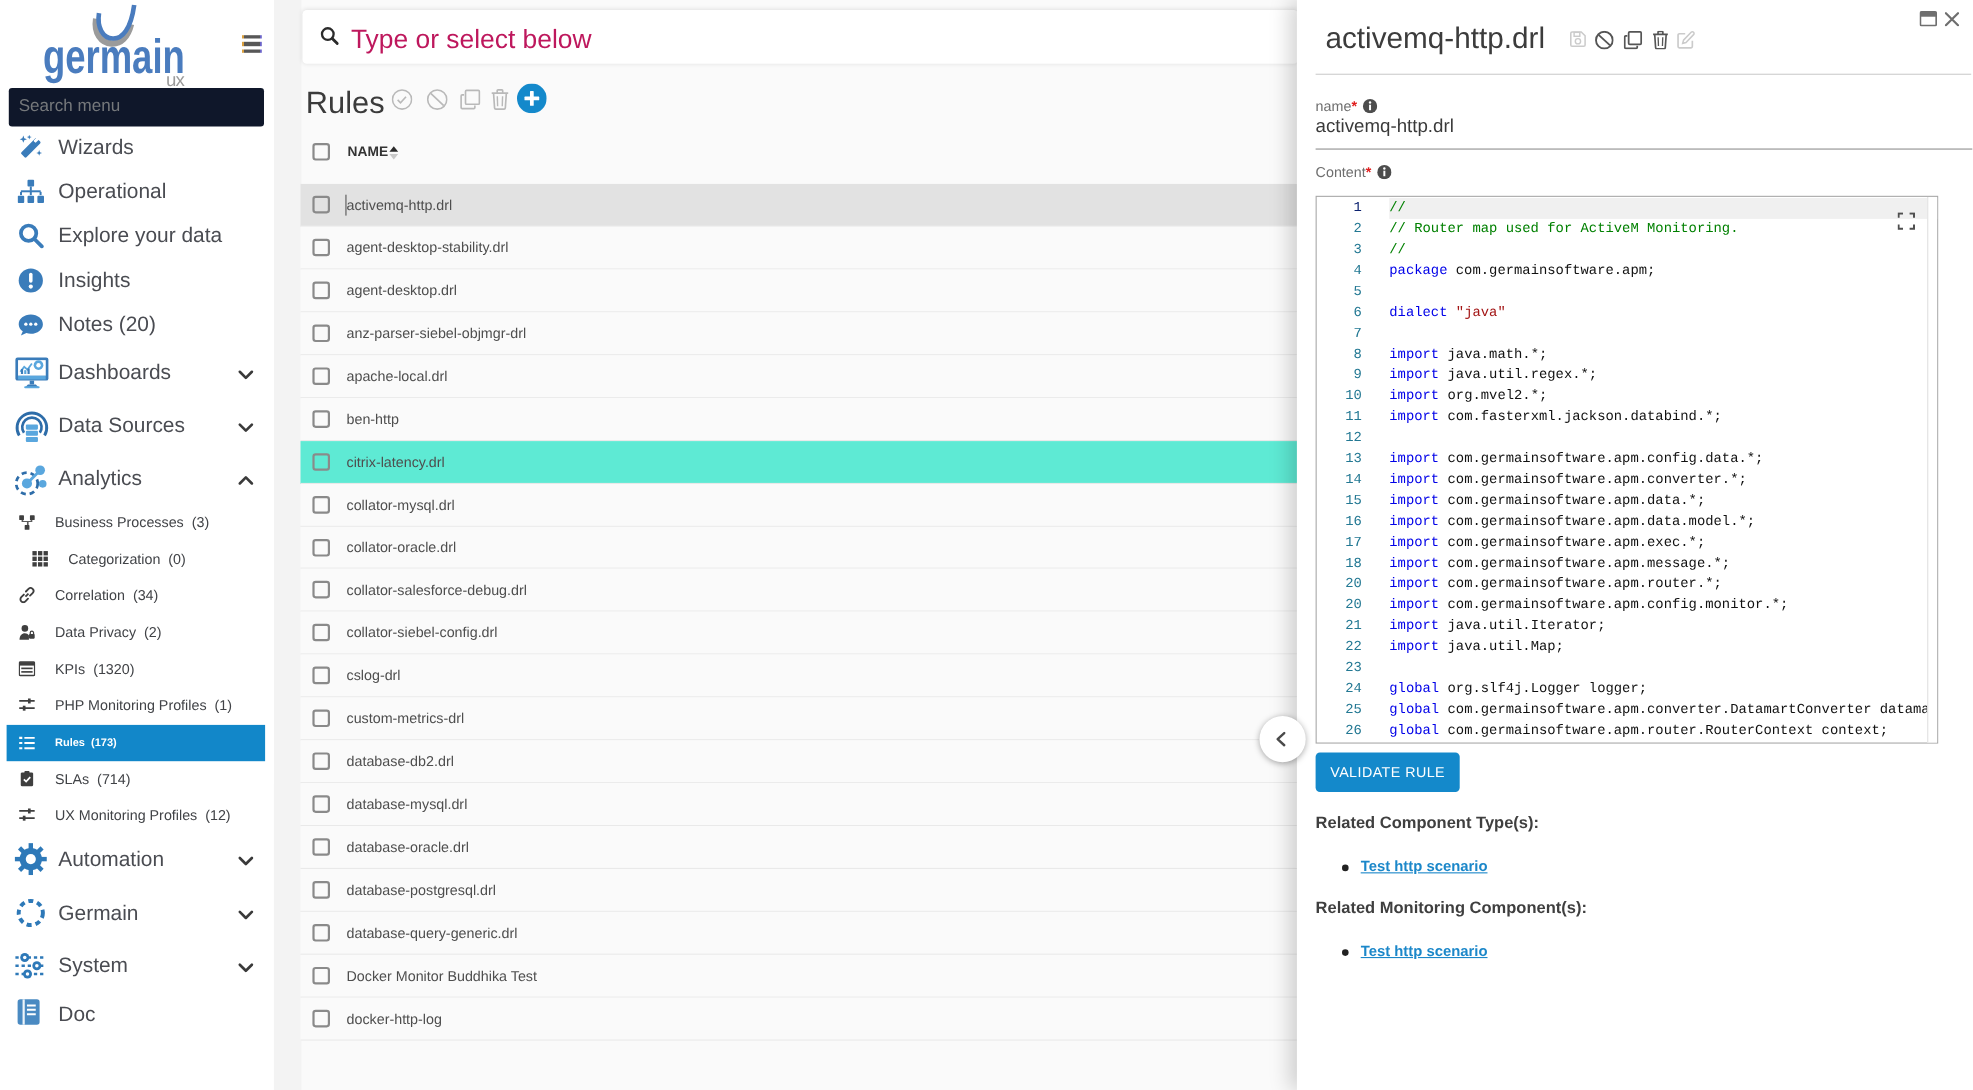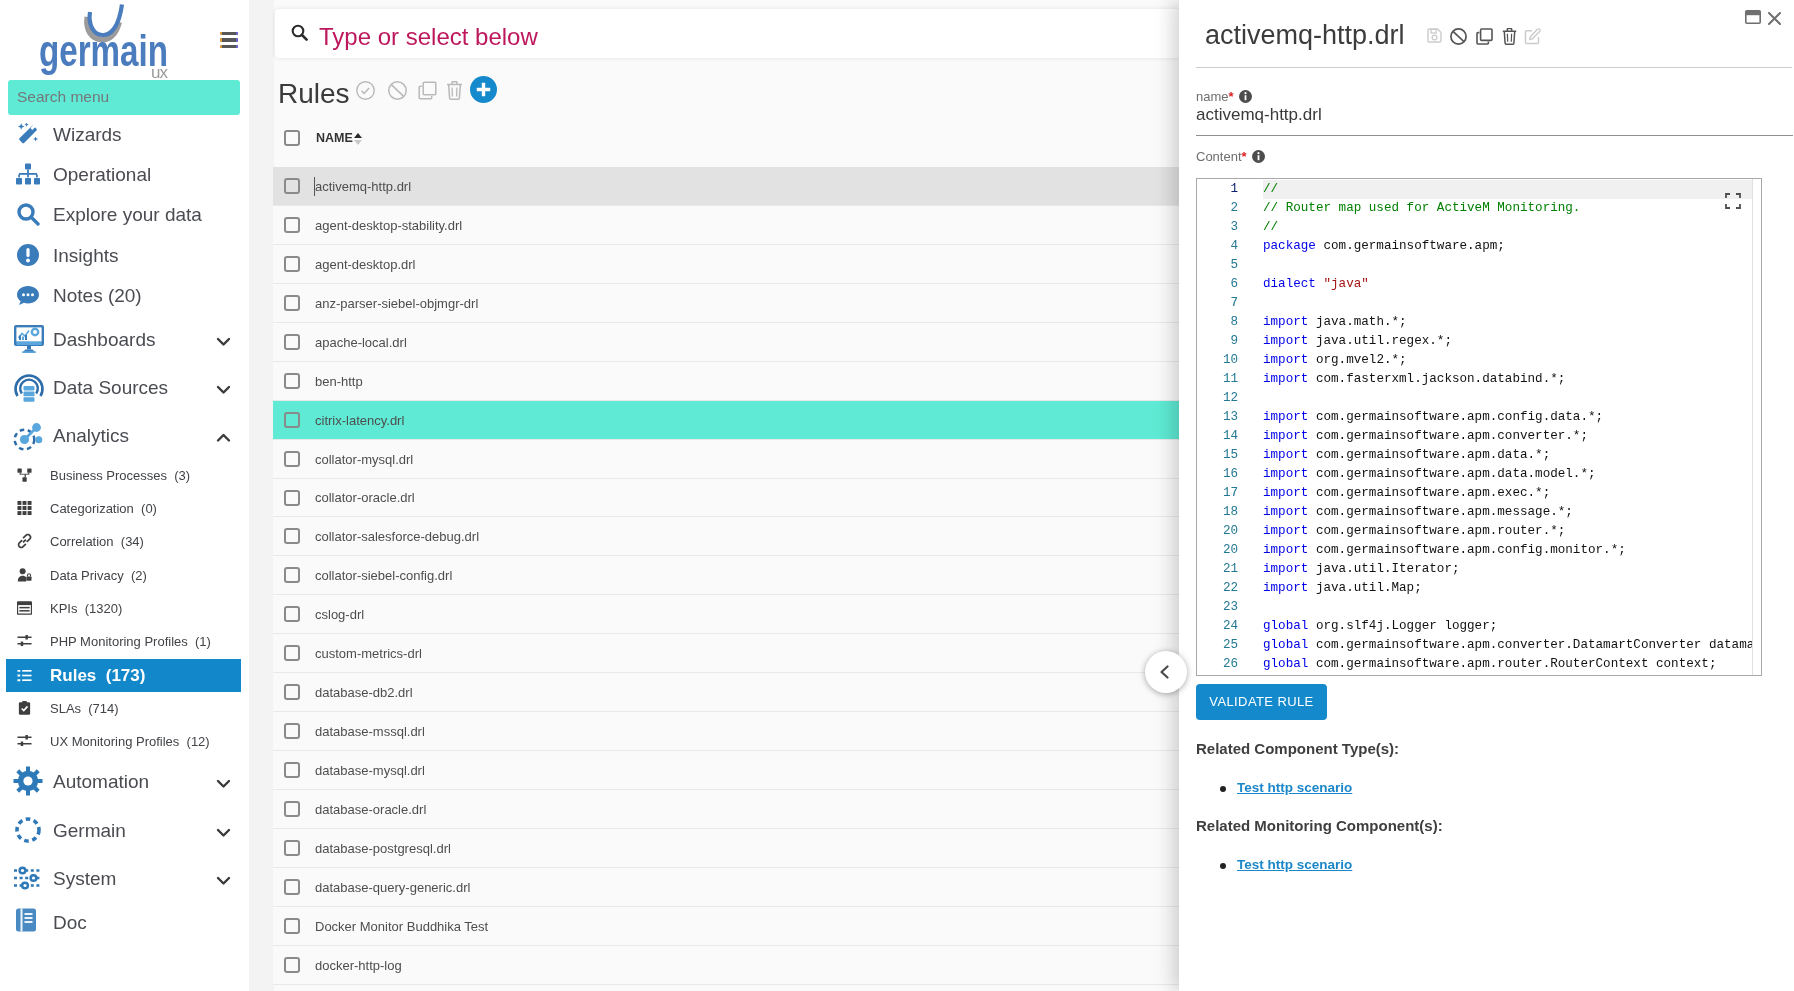--- a/index.html
+++ b/index.html
@@ -6,33 +6,33 @@
 html,body { width:1794px; height:991px; overflow:hidden; background:#fff;
   font-family:"Liberation Sans", sans-serif; }
 #stage { position:relative; width:1794px; height:991px; }
 
 
 #sidebar { position:absolute; left:0; top:0; width:249px; height:713px; background:#fff; z-index:3; }
 #logo { position:absolute; left:0; top:0; width:240px; height:80px; }
 #burger { position:absolute; left:220px; top:32px; width:17.5px; }
 #burger div { height:3.1px; margin-bottom:3.4px;
   background:linear-gradient(90deg,#d99f3e 0 1.6px,#575757 1.6px calc(100% - 1.6px),#6a63c8 calc(100% - 1.6px)); }
-#searchmenu { position:absolute; left:8px; top:80px; width:232px; height:34.5px; background:#5eead4;
+#searchmenu { position:absolute; left:8px; top:80px; width:232px; height:34.5px; background:#0f172a;
   border-radius:3px; color:#75787b; font-size:15.5px; line-height:34.5px; padding-left:9px; }
 .nav-item { position:absolute; left:0; width:240px; height:40px; color:#4a4c52; font-size:19px; }
 .nav-item .ic { position:absolute; left:16px; top:50%; transform:translateY(-50%); width:26px; height:26px; }
 .nav-item .big { width:32px; height:32px; left:13px; }
 .nav-item .txt { position:absolute; left:53px; top:50%; transform:translateY(-50%); white-space:nowrap; }
 .nav-item .chev { position:absolute; right:9px; top:50%; transform:translateY(-50%); width:15px; height:15px; }
 .sub-item { position:absolute; left:0; width:240px; height:33px; color:#414347; font-size:13px; }
 .sub-item .ic { position:absolute; left:17px; top:50%; transform:translateY(-50%); width:15px; height:15px; }
 .sub-item .txt { position:absolute; left:50px; top:50%; transform:translateY(-50%); white-space:nowrap; }
 #rules-sel { position:absolute; left:6px; top:659px; width:235px; height:33px; background:#1287c9; }
 #rules-sel .ic { position:absolute; left:11px; top:8.5px; width:16px; height:16px; }
-#rules-sel .txt { position:absolute; left:44px; top:50%; transform:translateY(-50%); color:#fff; font-size:17px; font-weight:bold; }
+#rules-sel .txt { position:absolute; left:44px; top:50%; transform:translateY(-50%); color:#fff; font-size:10px; font-weight:bold; }
 
 
 #main { position:absolute; left:249px; top:0; width:931px; height:991px; background:#fafafa; }
 #gutterstrip { position:absolute; left:249px; top:0; width:24.5px; height:991px; background:#f3f3f3; z-index:1; }
 #searchbar { position:absolute; left:275px; top:9px; width:905px; height:49px; background:#fff;
   border-radius:4px; box-shadow:0 0 4px rgba(0,0,0,0.10); z-index:2; }
 #searchbar .ph { position:absolute; left:44px; top:14px; font-size:24px; color:#be185d; }
 #rules-title { position:absolute; left:278px; top:78px; font-size:28px; color:#3b3b3b; z-index:2; }
 .hdr-ic { position:absolute; top:81px; width:19px; height:19px; z-index:2; }
 #plusbtn { position:absolute; left:470px; top:76px; width:27px; height:27px; border-radius:50%; z-index:2; }
@@ -275,21 +275,21 @@
           <span class="ic"><svg width="15" height="15" viewBox="0 0 16 16" style="">
               <g fill="#3f3f3f">
 <rect x="0.5" y="1" width="4.6" height="4.6" rx="0.6"></rect>
 <rect x="10.9" y="1" width="4.6" height="4.6" rx="0.6"></rect>
 <rect x="5.8" y="10.5" width="4.6" height="4.6" rx="0.6"></rect>
 <path d="M2.8 5.6 v2 h5.2 v3 h1.6 v-3 h3.6 v-2 h-1.6 v1 h-7.2 v-1z" opacity="0.85"></path>
 </g>
             </svg></span>
           <span class="txt">Business Processes&nbsp; (3)</span>
         </div>
-<div class="sub-item" style="top:491.4px;">
+<div class="sub-item" style="top:491.4px;margin-left:12px;">
           <span class="ic"><svg width="15" height="15" viewBox="0 0 16 16" style="">
               <g fill="#3f3f3f">
 <rect x="0.5" y="0.5" width="4.2" height="4.2"></rect>
                 <rect x="5.9" y="0.5" width="4.2" height="4.2"></rect>
                 <rect x="11.3" y="0.5" width="4.2" height="4.2"></rect>
 <rect x="0.5" y="5.9" width="4.2" height="4.2"></rect>
                 <rect x="5.9" y="5.9" width="4.2" height="4.2"></rect>
                 <rect x="11.3" y="5.9" width="4.2" height="4.2"></rect>
 <rect x="0.5" y="11.3" width="4.2" height="4.2"></rect>
                 <rect x="5.9" y="11.3" width="4.2" height="4.2"></rect>
@@ -466,24 +466,20 @@
         <span class="cb"></span>
         <span class="nm">cslog-drl</span>
       </div>
 <div class="row">
         <span class="cb"></span>
         <span class="nm">custom-metrics-drl</span>
       </div>
 <div class="row">
         <span class="cb"></span>
         <span class="nm">database-db2.drl</span>
-      </div>
-<div class="row">
-        <span class="cb"></span>
-        <span class="nm">database-mssql.drl</span>
       </div>
 <div class="row">
         <span class="cb"></span>
         <span class="nm">database-mysql.drl</span>
       </div>
 <div class="row">
         <span class="cb"></span>
         <span class="nm">database-oracle.drl</span>
       </div>
 <div class="row">

